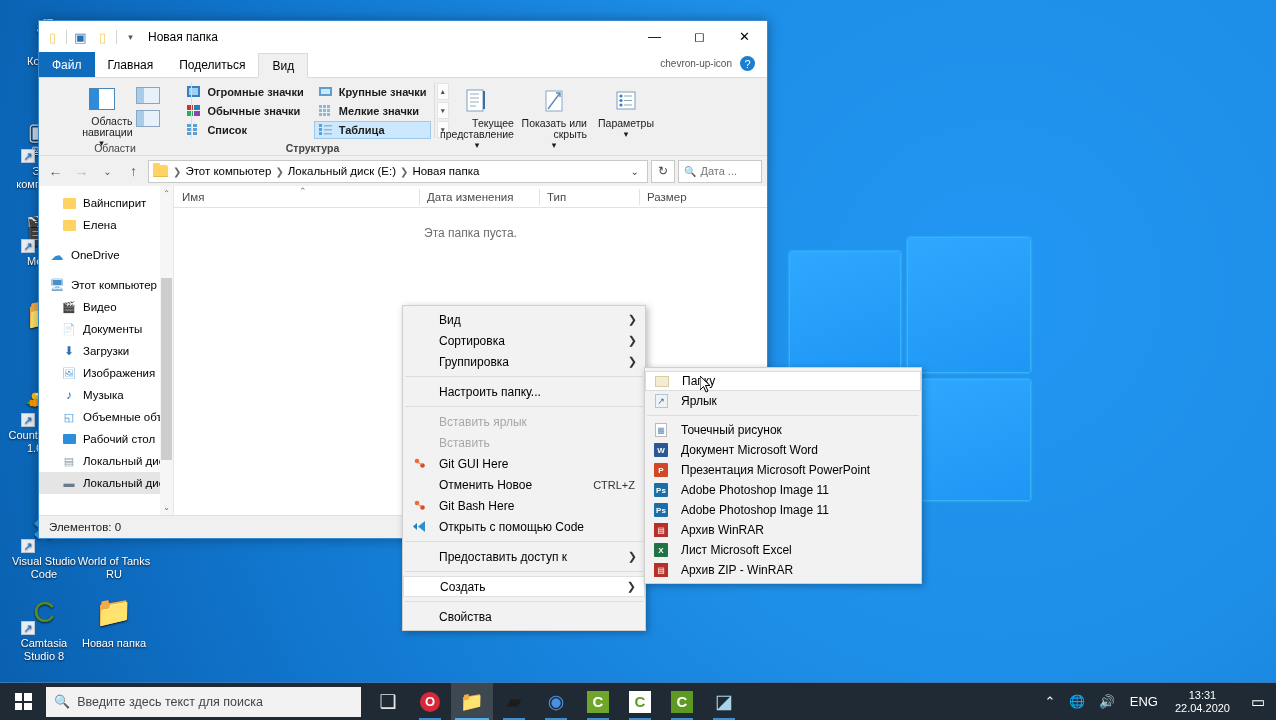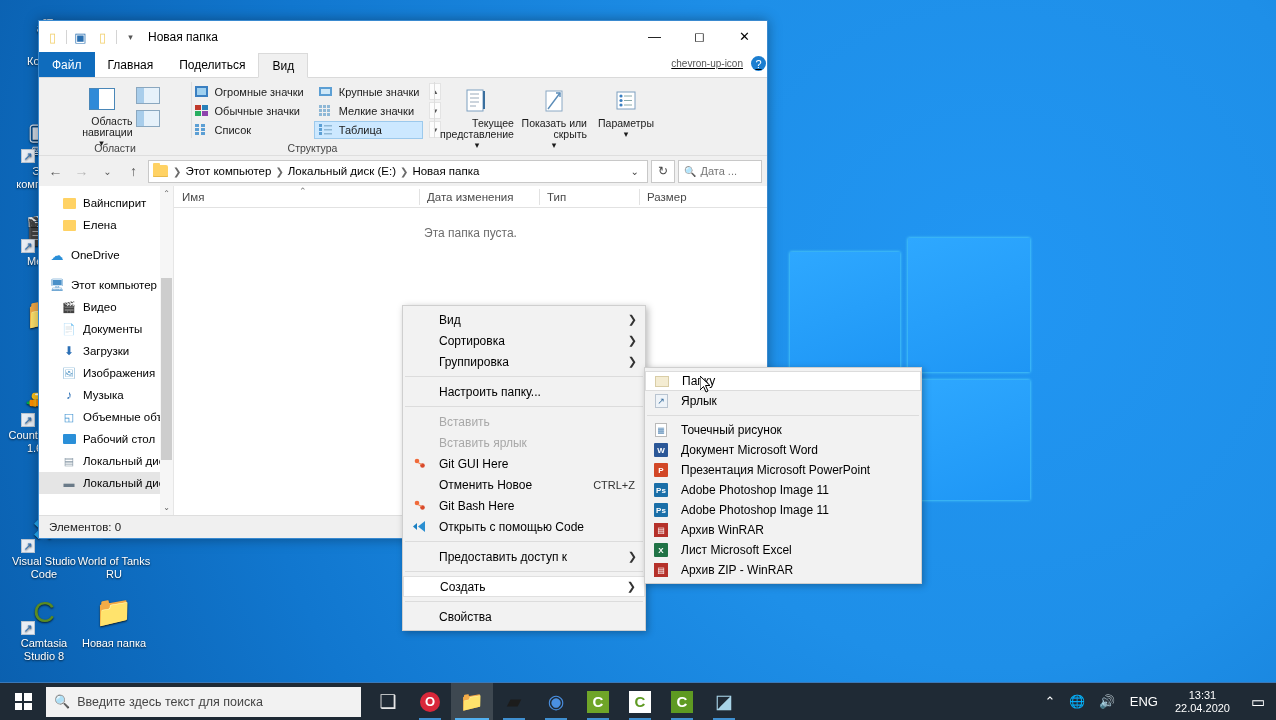--- a/index.html
+++ b/index.html
@@ -80,21 +80,21 @@
   .qat-sep { width: 1px; height: 14px; background: #d4d4d4; }
   #win-title { font-size: 12px; color: #000; margin-left: 9px; }
   #win-controls { position: absolute; right: 0; top: 0; display: flex; }
   .wc { width: 45px; height: 31px; display: flex; align-items: center; justify-content: center; font-size: 13px; color: #000; }
 
   
   #tabstrip { height: 25px; background: #fff; display: flex; align-items: flex-end; position: relative; border-bottom: 1px solid #dadada; }
   .tab { height: 25px; padding: 0 13px; font-size: 12px; display: flex; align-items: center; color: #000; }
   .tab.file { background: #0f6cbd; color: #fff; }
   .tab.active { background: #f0f0f0; border: 1px solid #dadada; border-bottom: 1px solid #f0f0f0; position: relative; top: 1px; }
-  #tab-right { position: absolute; right: 1px; top: 3px; display: flex; align-items: center; gap: 8px; text-decoration: underline; }
+  #tab-right { position: absolute; right: 12px; top: 3px; display: flex; align-items: center; gap: 8px; }
   #help-circle {
     width: 15px; height: 15px; border-radius: 50%; background: #1c7ed0; color: #fff;
     font-size: 11px; display: flex; align-items: center; justify-content: center;
   }
 
   
   #ribbon { height: 78px; background: #f0f0f0; display: flex; border-bottom: 1px solid #dedede; position: relative; }
   .rgroup { display: flex; flex-direction: column; align-items: center; height: 78px; position: relative; }
   .rgroup + .rgroup::before { content:""; position:absolute; left:0; top:4px; bottom:18px; width:1px; background:#dcdcdc; }
   .rgroup-label { font-size: 10.5px; color: #444; position: absolute; bottom: 2px; width: 100%; text-align: center; }
@@ -296,21 +296,21 @@
               </div>
             <div class="smallpane">
                 <div class="l"></div>
                 <div class="r"></div>
               </div>
           </div>
         </div>
         <div class="rgroup-label">Области</div>
       </div>
 
-      <div class="rgroup" style="width:243px;">
+      <div class="rgroup" style="width:243px;font-weight:bold;">
         <div style="display:flex;">
           <div id="layout-gallery">
               <div class="gal-item">
                 <span class="gal-ic">
                   <svg width="14" height="12">
                     <rect x="0" y="0" width="13" height="11" fill="#3a7fc1"></rect>
                     <rect x="2" y="2" width="9" height="7" fill="#9fd0ef"></rect>
                   </svg>
                 </span>
                 <span>Огромные значки</span>
@@ -586,24 +586,24 @@
       <div class="mi noicon">
         <span class="mi-label">Группировка</span>
         <span class="mi-arrow">❯</span>
       </div>
       <div class="msep"></div>
       <div class="mi noicon">
         <span class="mi-label">Настроить папку...</span>
       </div>
       <div class="msep"></div>
       <div class="mi disabled noicon">
+        <span class="mi-label">Вставить ярлык</span>
+      </div>
+      <div class="mi disabled noicon">
         <span class="mi-label">Вставить</span>
-      </div>
-      <div class="mi disabled noicon">
-        <span class="mi-label">Вставить ярлык</span>
       </div>
       <div class="mi">
         <span class="mi-ic">
           <svg width="13" height="13">
             <circle cx="4" cy="4" r="2.3" fill="#f06a3a"></circle>
             <circle cx="9.5" cy="8.5" r="2.3" fill="#d94a2a"></circle>
             <line x1="5" y1="5.5" x2="8.5" y2="7.5" stroke="#f08a5a" stroke-width="1.3"></line>
           </svg>
         </span>
         <span class="mi-label">Git GUI Here</span>

